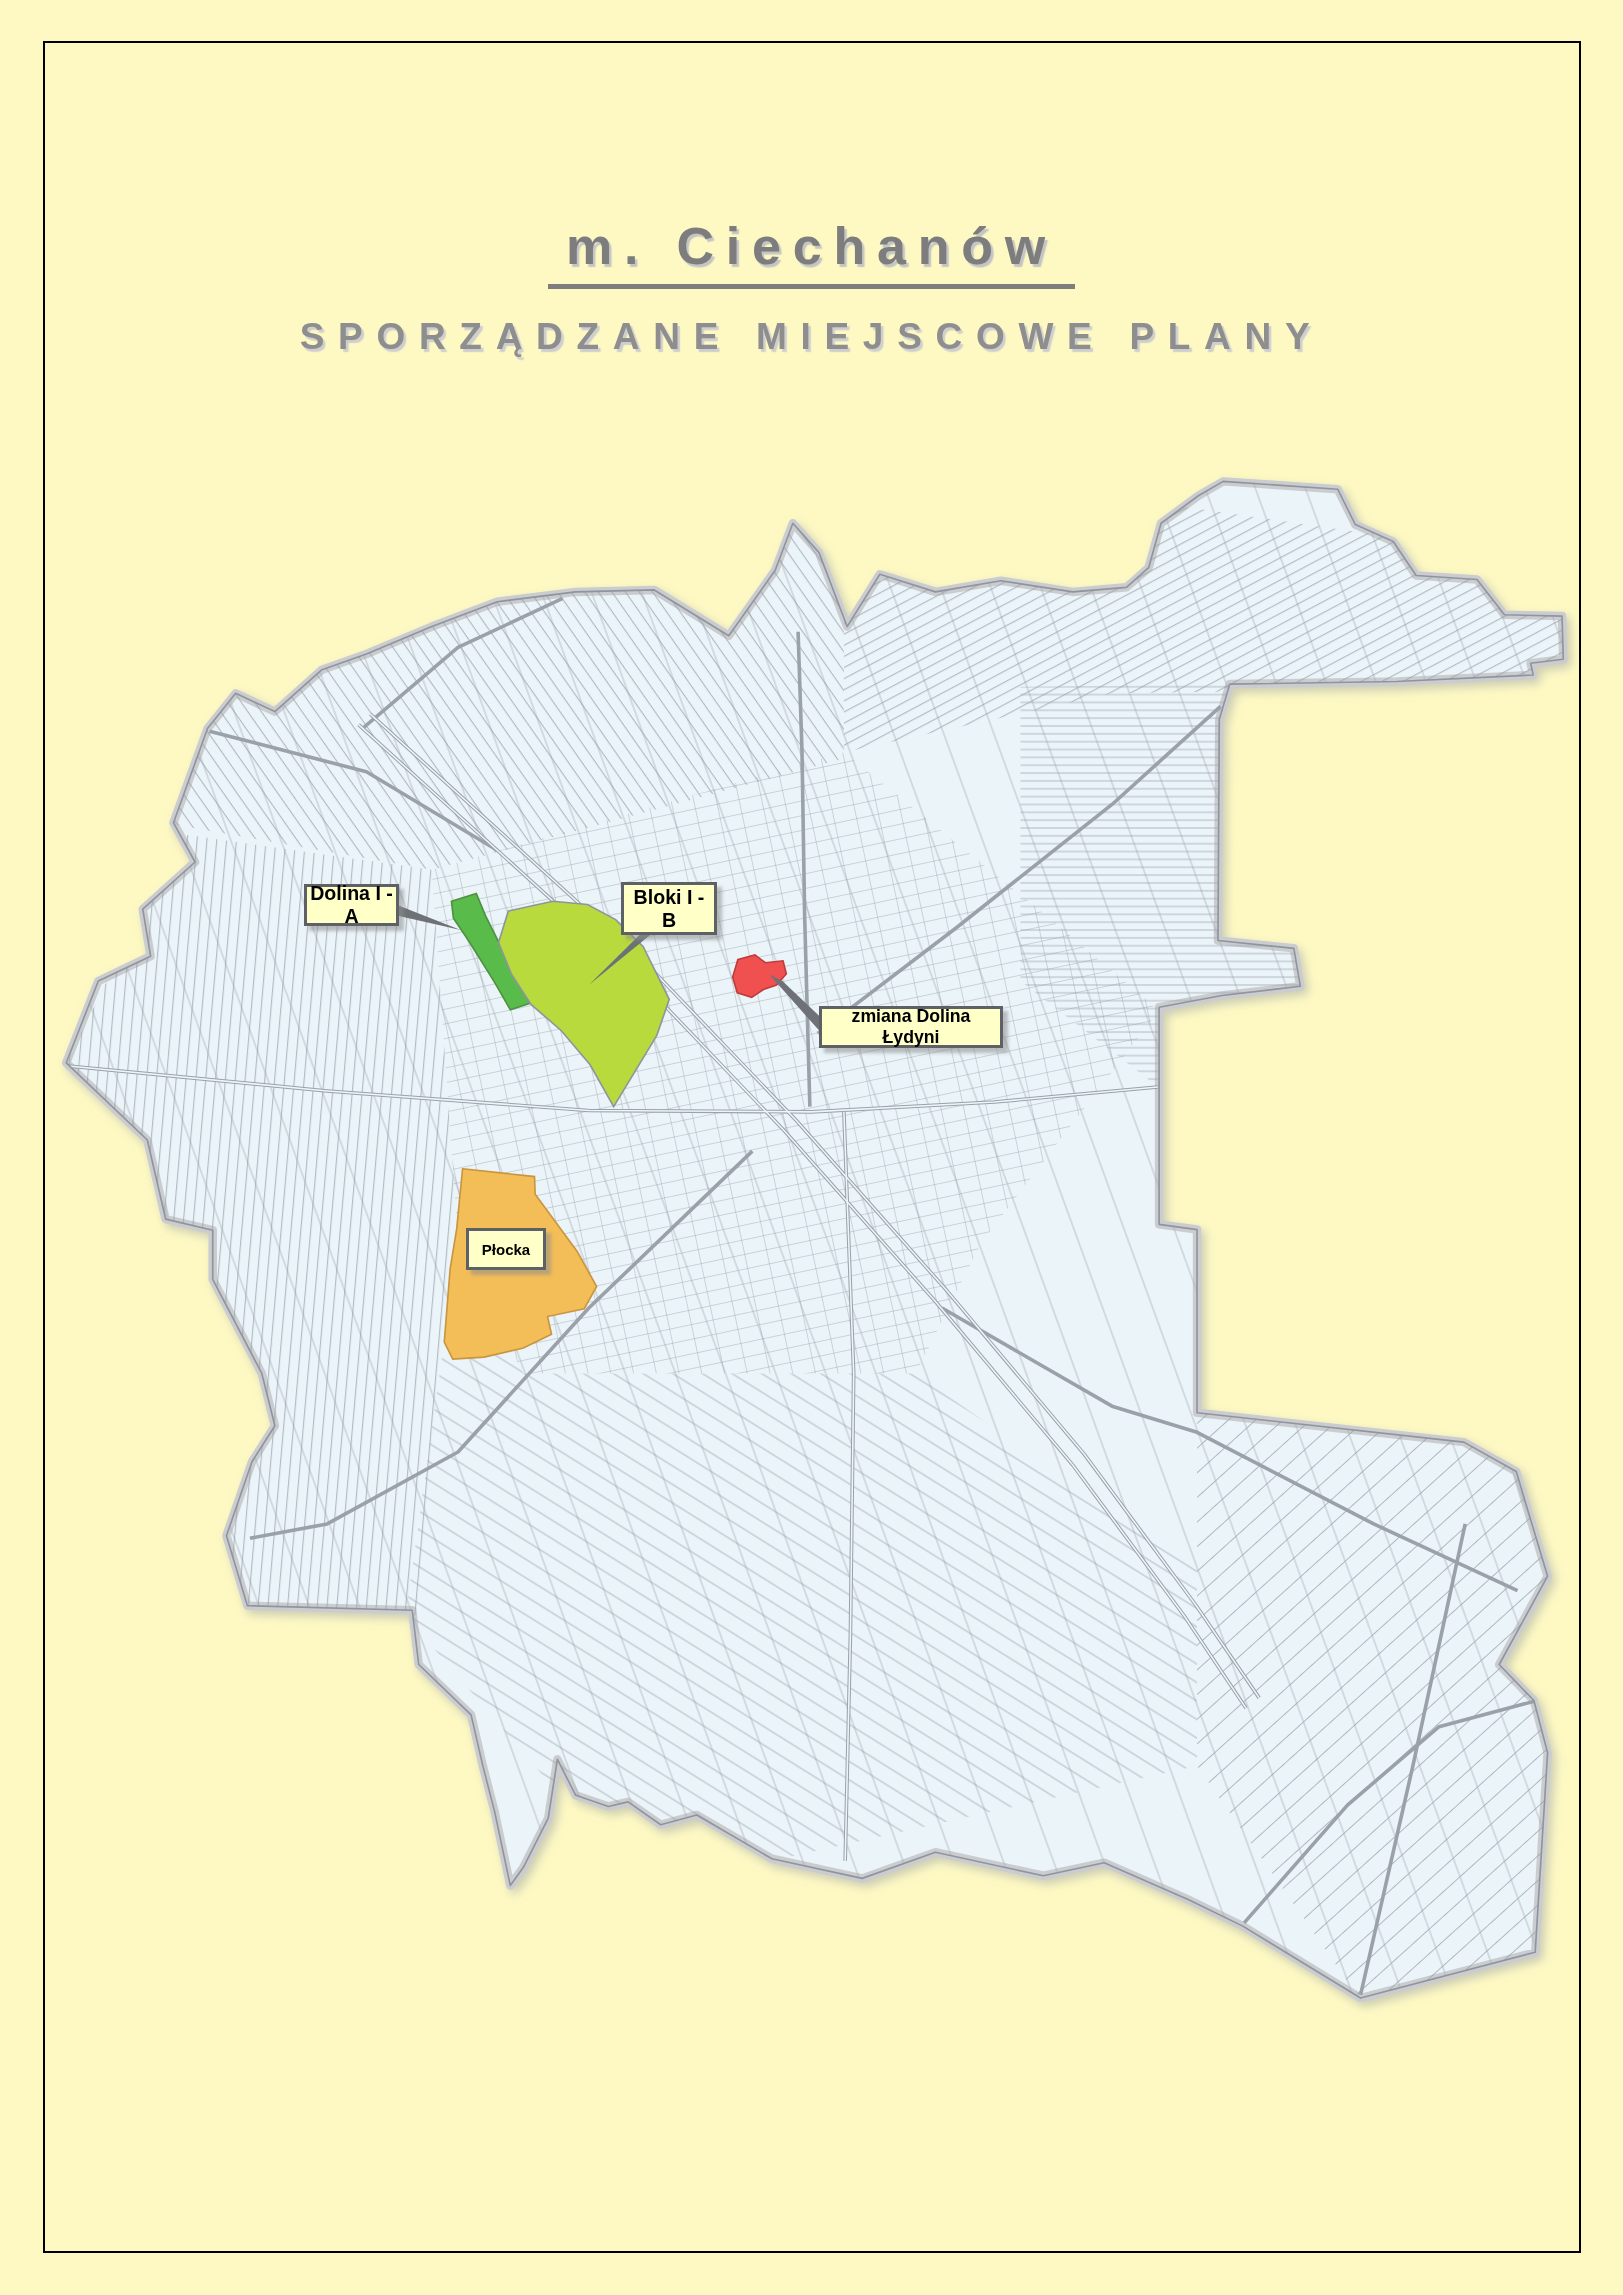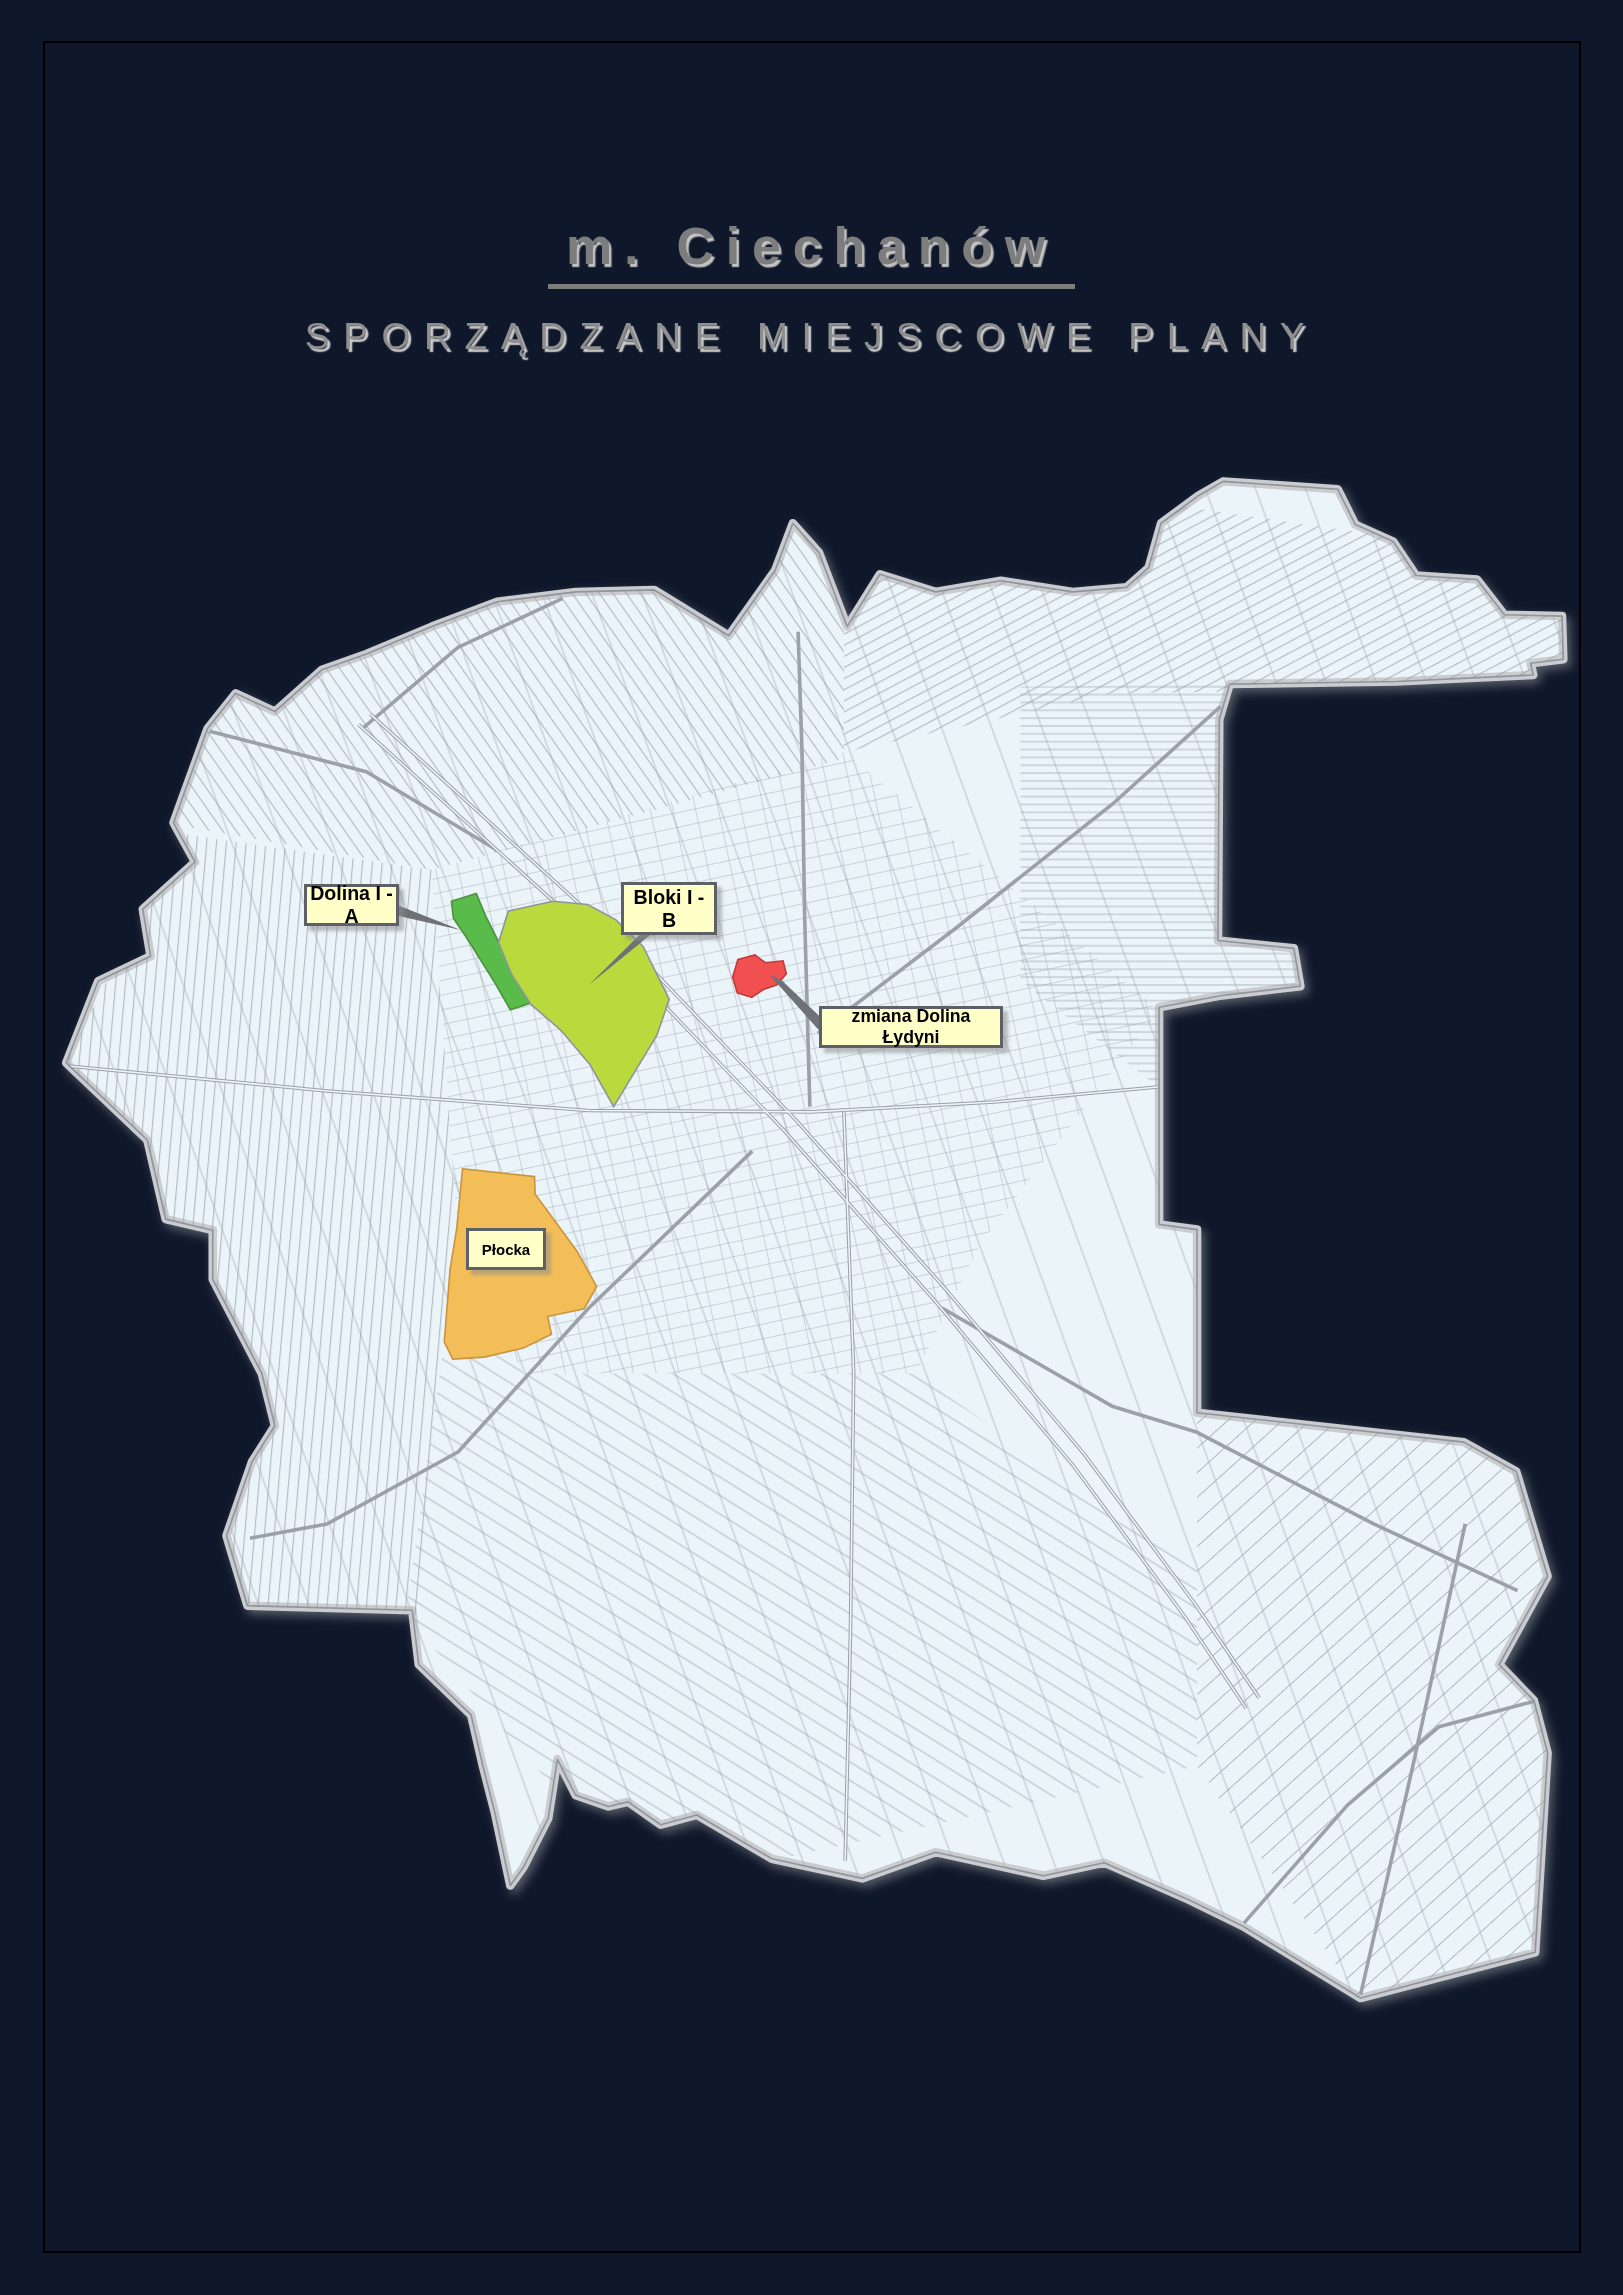--- a/index.html
+++ b/index.html
@@ -1,19 +1,19 @@
 <!DOCTYPE html>
 <html style="font-size:10.5px"><head>
 <meta charset="utf-8">
 <style>
   html,body{margin:0;padding:0;background:#ffffff;}
   .page{
     position:relative;
     width:1623px;height:2295px;
-    background:#0f172a;
+    background:#fef9c3;
     font-family:"Liberation Sans", sans-serif;
     overflow:hidden;
   }
   .frame{
     position:absolute;
     left:43px;top:41px;right:42px;bottom:42px;
     border:2.6px solid #000000;
     pointer-events:none;
   }
   .header{
@@ -28,21 +28,21 @@
     font-size:52px;
     font-weight:bold;
     letter-spacing:11.8px;
     color:#7d7d7d;
     text-shadow:2.6px 2.6px 1.3px #c4c4c4;
     border-bottom:5.9px solid #7d7d7d;
     padding:0 18.3px 7.9px 18.3px;
   }
   .subtitle{
     font-size:37px;
-    font-weight:normal;
+    font-weight:bold;
     letter-spacing:13.7px;
     color:#8e8e8e;
     text-shadow:2.6px 2.6px 1.3px #cecece;
     line-height:52px;
     white-space:nowrap;
   }
   .map-svg{
     position:absolute;
     left:0;top:0;width:1623px;height:2295px;
   }

